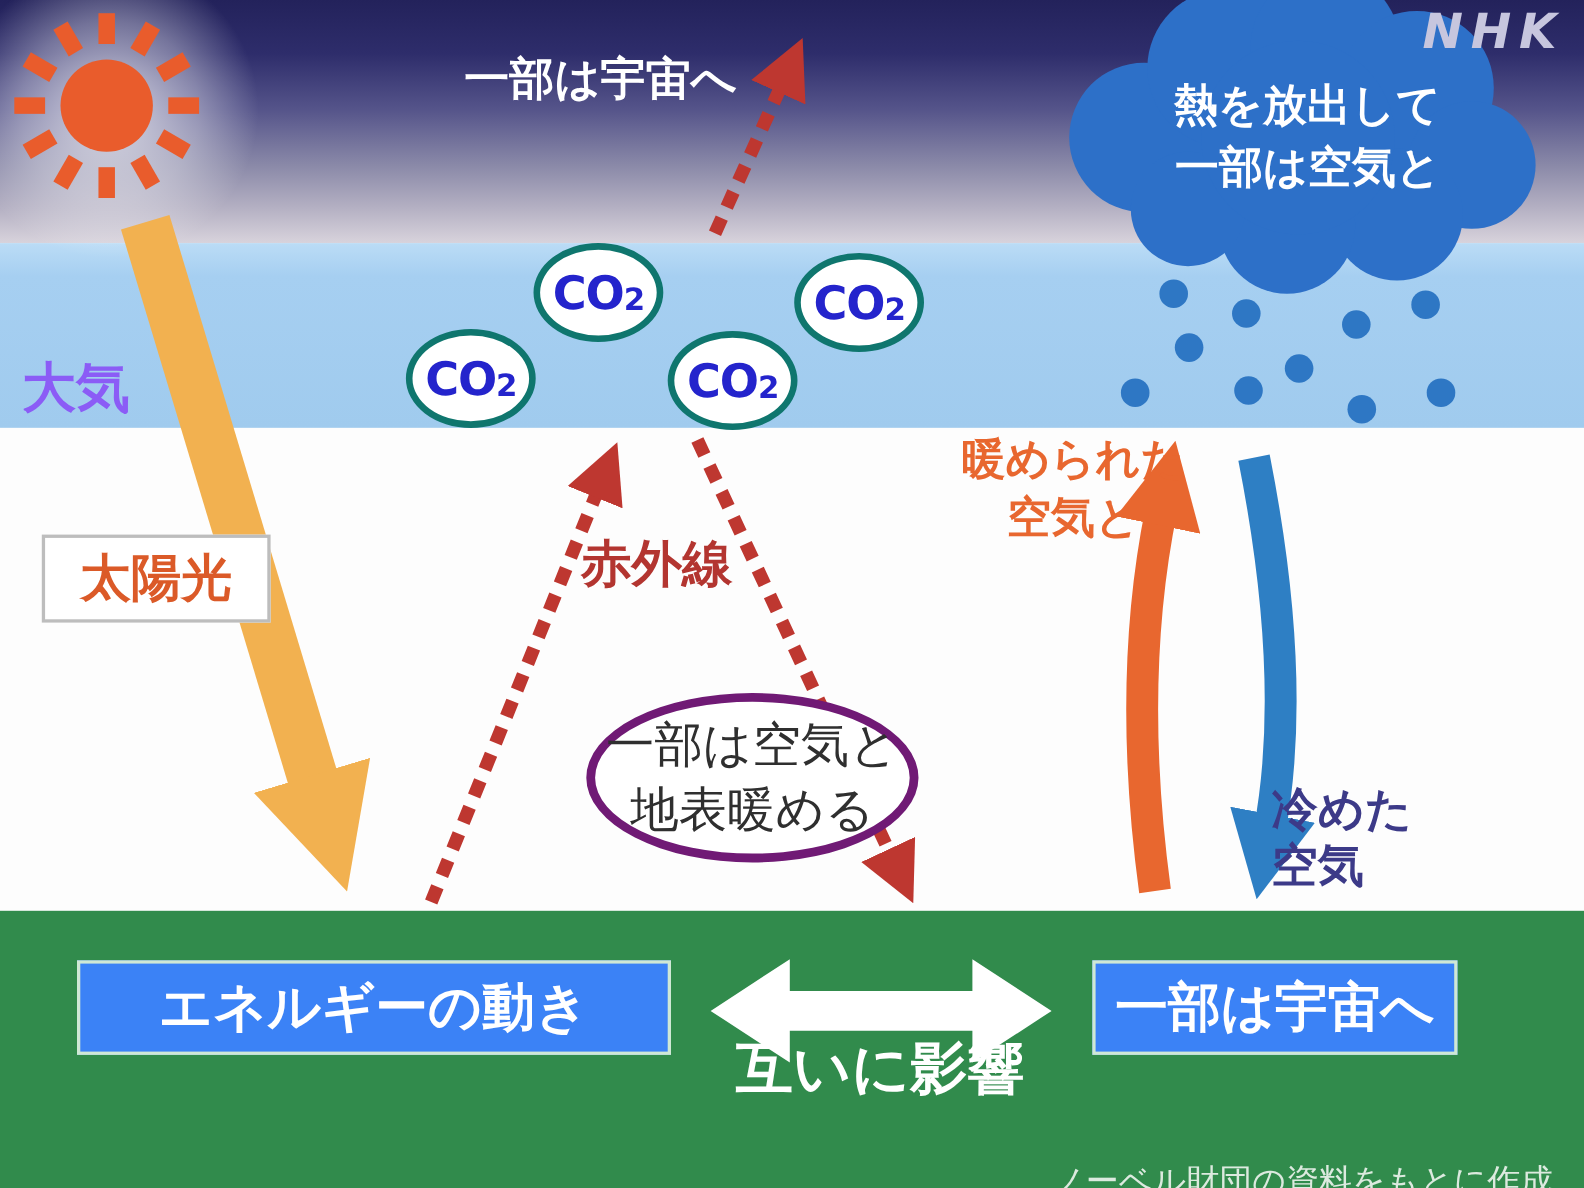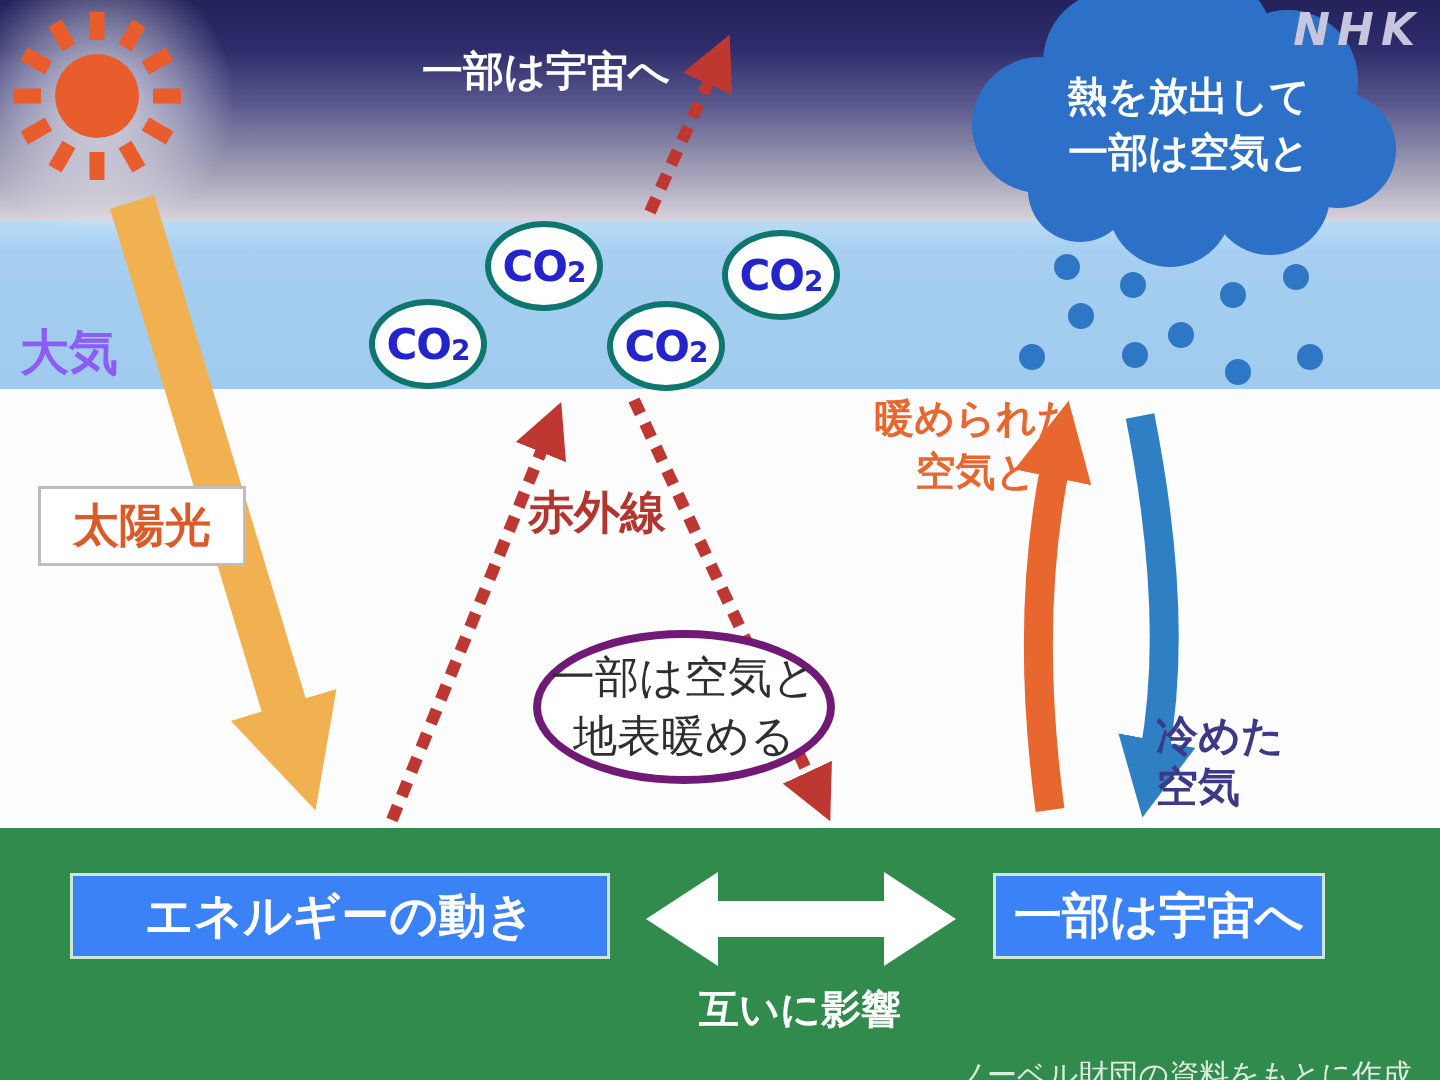--- a/index.html
+++ b/index.html
@@ -27,21 +27,21 @@
   #absorb-oval{left:533px;top:630px;width:302px;height:154px;border:8px solid #701a75;border-radius:50%;
        background:#FFFFFF;box-sizing:border-box;display:flex;flex-direction:column;align-items:center;justify-content:center;
        z-index:3;position:absolute;font-size:44px;font-weight:500;color:#2F2F2F;text-align:right;}
   #warmed{left:860px;top:392px;width:232px;text-align:center;font-size:40px;font-weight:bold;color:#E8672F;line-height:1.32;}
   #cooled{left:1156px;top:710px;width:200px;text-align:left;font-size:42px;font-weight:bold;color:#3C3A88;line-height:1.22;}
   .green-box{position:absolute;z-index:3;top:873px;height:86px;background:#3b82f6;border:3px solid #CFE8D5;
        box-sizing:border-box;display:flex;align-items:center;justify-content:center;
        font-size:48px;font-weight:bold;color:#FFFFFF;}
   #energy-box{left:70px;width:540px;}
   #air-box{left:993px;width:332px;}
-  #mutual{left:600px;top:984px;width:400px;text-align:center;font-size:40px;font-weight:bold;color:#FFFFFF;}
+  #mutual{left:600px;top:940px;width:400px;text-align:center;font-size:52px;font-weight:bold;color:#FFFFFF;}
   #caption{right:28px;top:1056px;font-size:30px;color:#DCEADF;white-space:nowrap;}
 </style>
 </head>
 <body>
 
 <div id="canvas">
 
   <div id="sky" class="layer"></div>
   <div id="band" class="layer"></div>
   <div id="mid" class="layer"></div>

